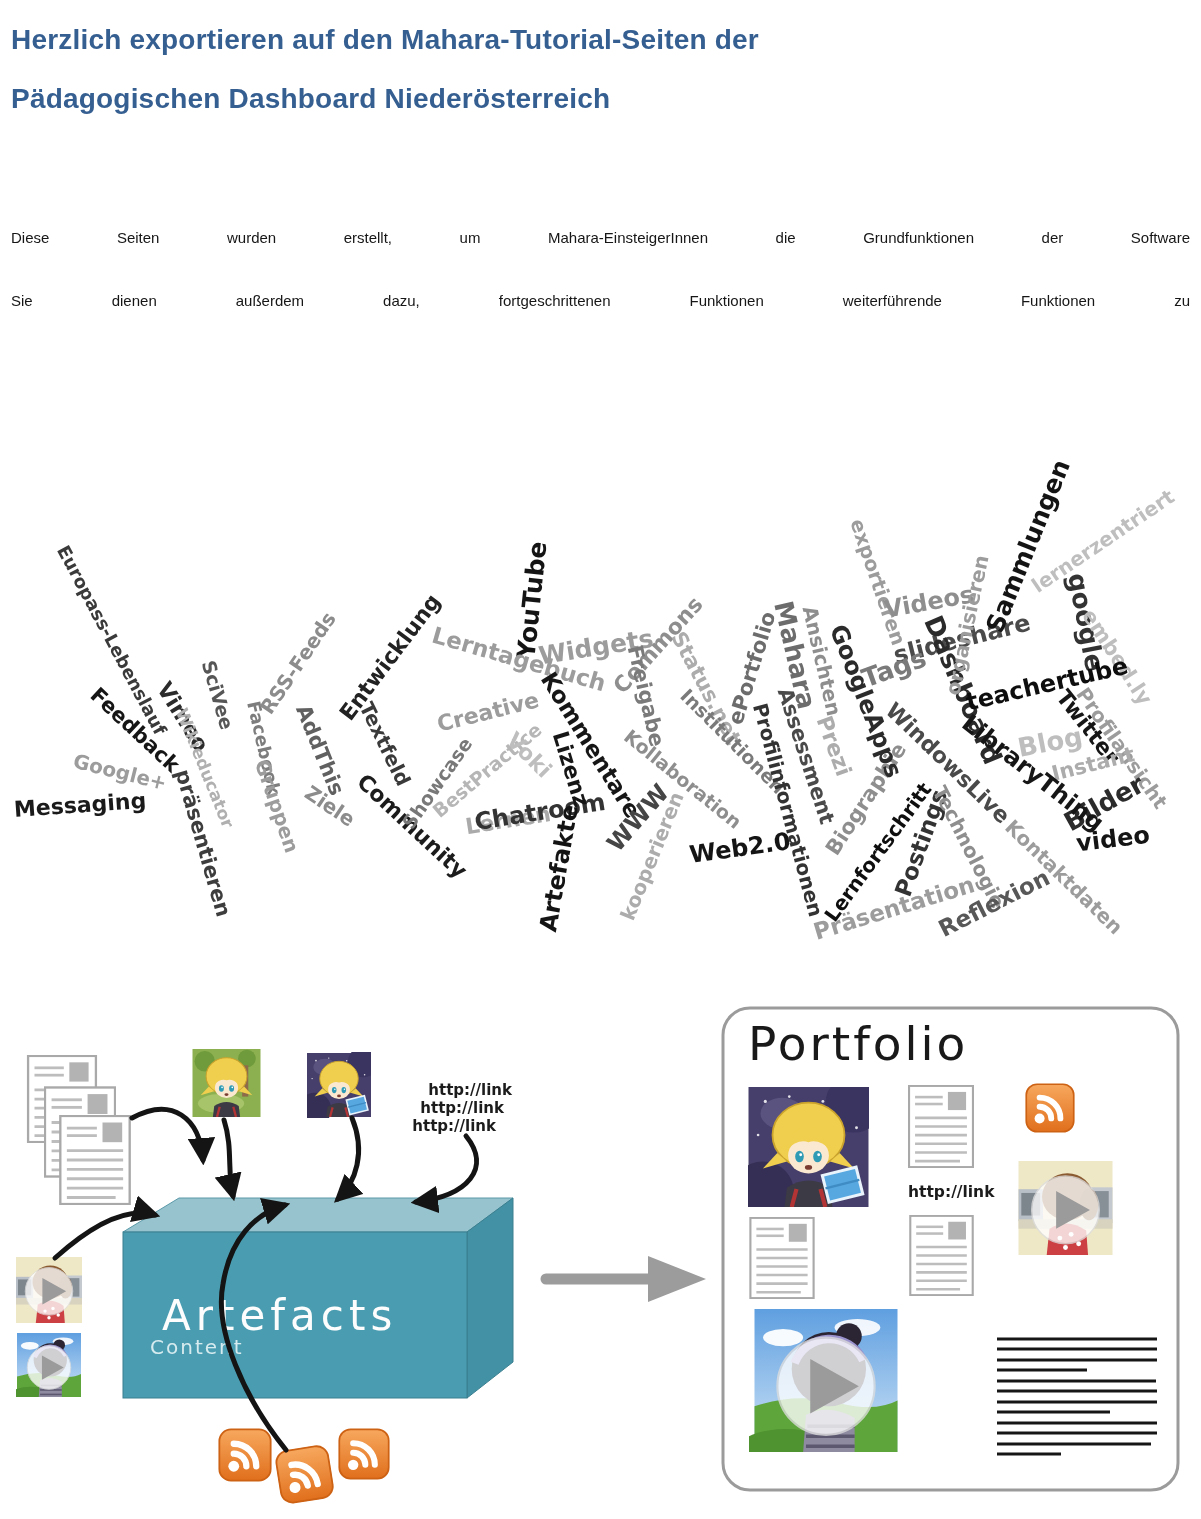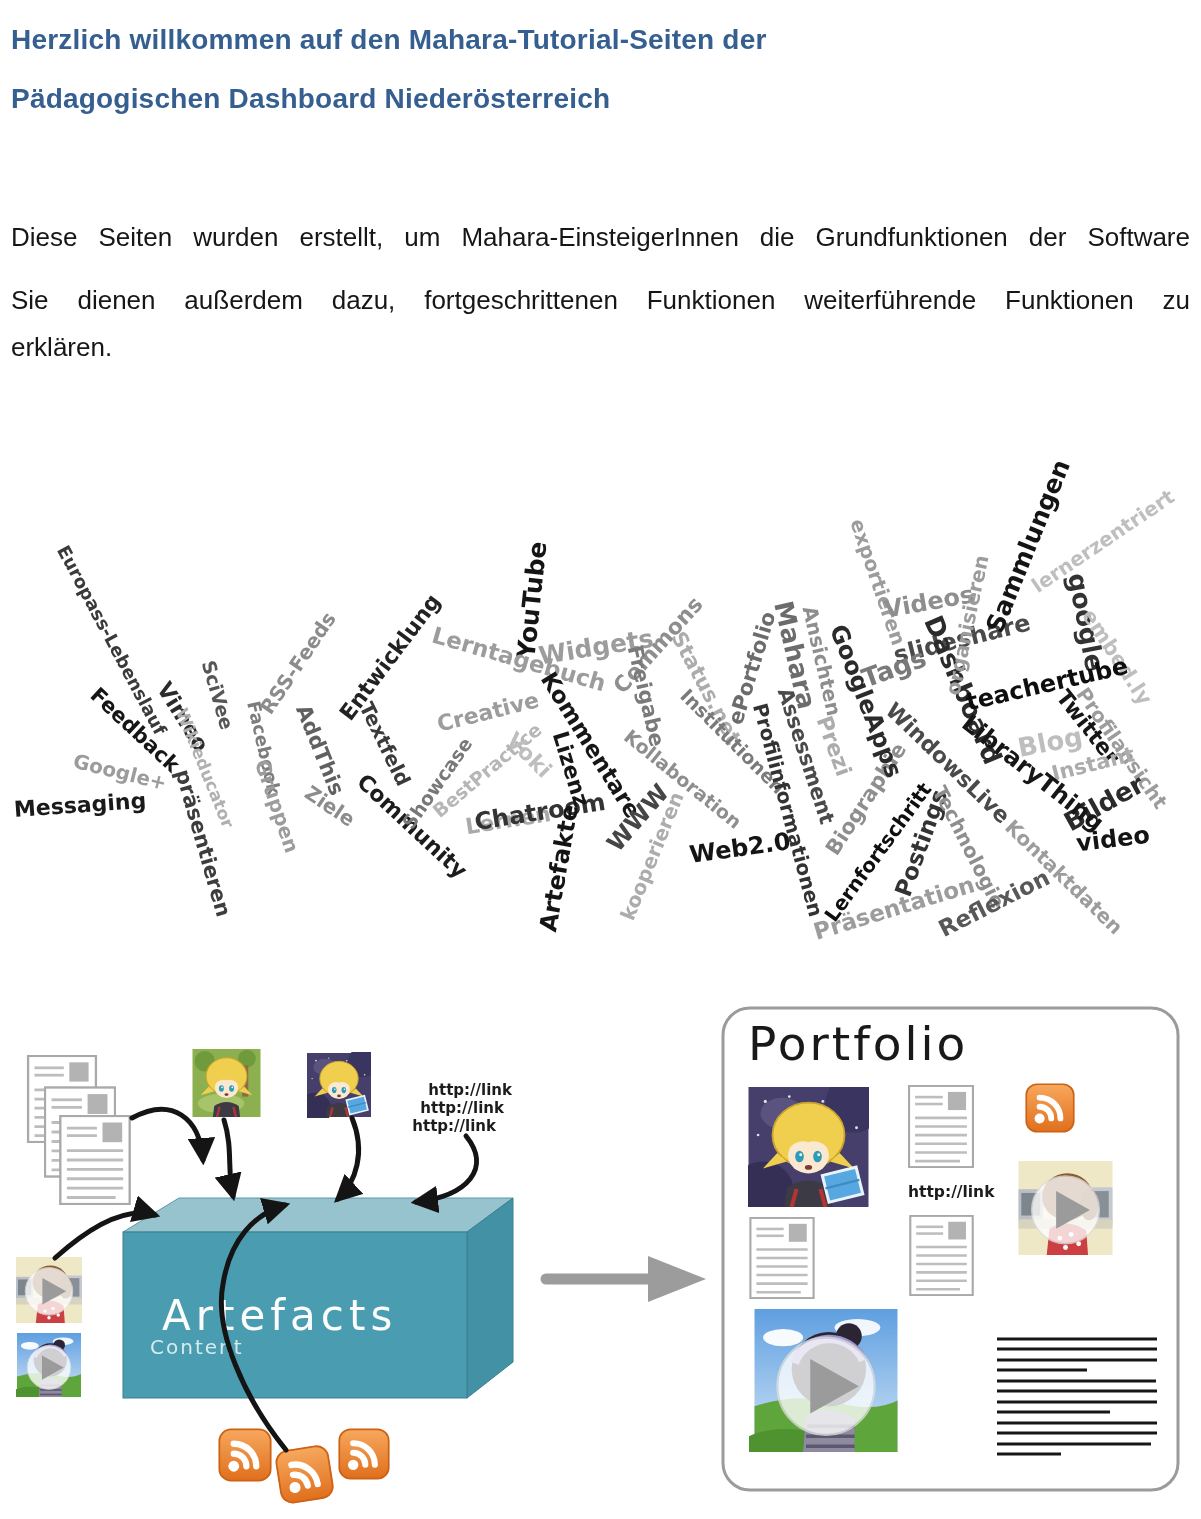--- a/index.html
+++ b/index.html
@@ -2,45 +2,44 @@
 <html style="--heading-color: #365f91;"><head>
 <meta charset="utf-8">
 <style>
   html,body{margin:0;padding:0;background:#ffffff;}
   body{width:1201px;height:1519px;position:relative;overflow:hidden;
        font-family:"Liberation Sans",sans-serif;}
   .content{padding:10px 11px 0 11px;}
   h1{margin:0;}
   h1 .h-line{display:block;font-size:28px;font-weight:bold;line-height:59px;
              color:var(--heading-color,#365f91);letter-spacing:0.2px;}
-  .para{margin:0;font-size:26px;color:#161616;}
+  .para{margin:0;font-size:15px;color:#161616;}
   .para .line{display:block;line-height:47px;}
   .just{text-align:justify;text-align-last:justify;}
   .p1{margin-top:86px;}
   .p2{margin-top:16px;}
   .wordcloud{position:absolute;left:0;top:460px;width:1201px;height:525px;}
   .wordcloud span{position:absolute;font-family:"DejaVu Sans",sans-serif;
                   font-weight:700;white-space:nowrap;}
   .diagram{position:absolute;left:0;top:1000px;width:1201px;height:519px;}
   svg text{font-family:"DejaVu Sans",sans-serif;}
 </style>
 </head>
 <body>
 
 <div class="content">
   <h1>
-    <span class="h-line">Herzlich willkommen auf den Mahara-Tutorial-Seiten der</span>
+    <span class="h-line">Herzlich exportieren auf den Mahara-Tutorial-Seiten der</span>
     <span class="h-line">Pädagogischen Dashboard Niederösterreich</span>
   </h1>
   <p class="para p1">
     <span class="line just">Diese Seiten wurden erstellt, um Mahara-EinsteigerInnen die Grundfunktionen der Software</span>
   </p>
   <p class="para p2">
     <span class="line just">Sie dienen außerdem dazu, fortgeschrittenen Funktionen weiterführende Funktionen zu</span>
-    <span class="line">erklären.</span>
   </p>
 </div>
 
 <div id="wordcloud" class="wordcloud">
     <span style="left: 112px; top: 180px; font-size: 18px; color: rgb(58, 58, 58); transform: translate(-50%, -50%) rotate(62deg);">Europass-Lebenslauf</span>
     <span style="left: 183px; top: 257px; font-size: 22px; color: rgb(43, 43, 43); transform: translate(-50%, -50%) rotate(58deg);">Vimeo</span>
     <span style="left: 218px; top: 235px; font-size: 19px; color: rgb(86, 86, 86); transform: translate(-50%, -50%) rotate(74deg);">SciVee</span>
     <span style="left: 135px; top: 270px; font-size: 21px; color: rgb(21, 21, 21); transform: translate(-50%, -50%) rotate(43deg);">Feedback</span>
     <span style="left: 120px; top: 312px; font-size: 20px; color: rgb(156, 156, 156); transform: translate(-50%, -50%) rotate(14deg);">Google+</span>
     <span style="left: 80px; top: 345px; font-size: 22px; color: rgb(26, 26, 26); transform: translate(-50%, -50%) rotate(-4deg);">Messaging</span>

